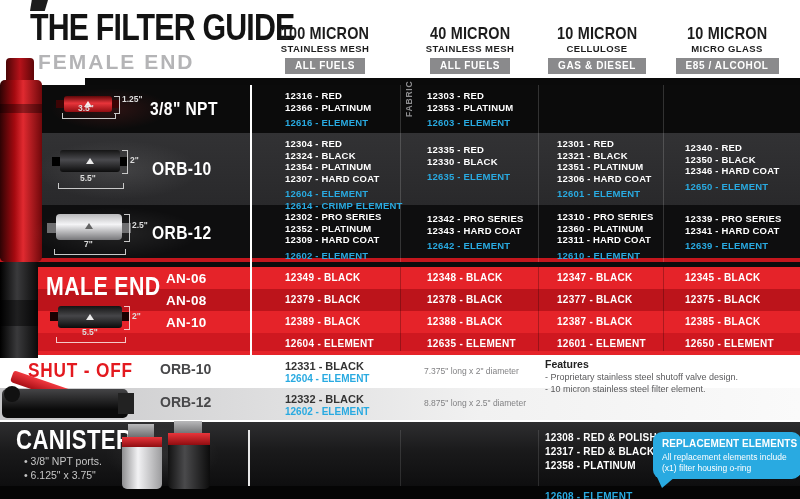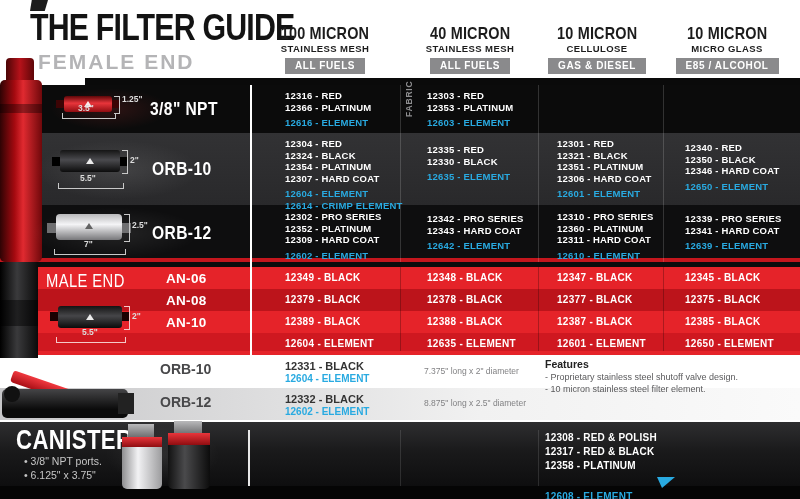--- a/index.html
+++ b/index.html
@@ -22,21 +22,21 @@
   .el{color:#29aae1}
   .rlabel{font-weight:800;color:#fff;font-size:19px;letter-spacing:.5px;white-space:nowrap}
   .dim{font-size:8.5px;font-weight:700;color:#ddd;white-space:nowrap}
   .dl{height:5px;border-bottom:1px solid #c9c9c9;border-left:1px solid #c9c9c9;border-right:1px solid #c9c9c9}
   .dv{width:5px;border-top:1px solid #c9c9c9;border-bottom:1px solid #c9c9c9;border-right:1px solid #c9c9c9}
   .fabric{font-size:8.5px;font-weight:800;color:#8e8e90;letter-spacing:.8px;white-space:nowrap;
           transform:rotate(-90deg);transform-origin:0 0}
   
   .mpart{font-weight:800;font-size:10px;color:#fff;letter-spacing:.3px;white-space:nowrap}
   .anlbl{font-weight:800;font-size:13.5px;color:#fff;letter-spacing:.3px}
-  .mtitle{font-size:18px;font-weight:400;color:#fff;letter-spacing:.5px}
+  .mtitle{font-size:26px;font-weight:700;color:#fff;letter-spacing:.5px}
   
   .sotitle{font-size:21px;font-weight:900;color:#e3191f;letter-spacing:1px}
   .solbl{font-weight:800;font-size:14px;color:#48484a}
   .spart{font-weight:800;font-size:11px;color:#333;white-space:nowrap}
   .sel{font-weight:800;font-size:10px;color:#29aae1;white-space:nowrap}
   .ssize{font-size:8.5px;color:#828284;white-space:nowrap}
   .ftitle{font-weight:800;font-size:10.5px;color:#222}
   .fline{font-size:9px;color:#5a5a5c;line-height:12px;white-space:nowrap}
   
   .ctitle{font-size:27px;font-weight:900;color:#fff;letter-spacing:.5px}
@@ -256,20 +256,21 @@
   <div class="a mpart" style="left:685px;top:294px">12375 - BLACK</div>
   <div class="a mpart" style="left:285px;top:316px">12389 - BLACK</div>
   <div class="a mpart" style="left:427px;top:316px">12388 - BLACK</div>
   <div class="a mpart" style="left:557px;top:316px">12387 - BLACK</div>
   <div class="a mpart" style="left:685px;top:316px">12385 - BLACK</div>
   <div class="a mpart el" style="left:285px;top:338px">12604 - ELEMENT</div>
   <div class="a mpart el" style="left:427px;top:338px">12635 - ELEMENT</div>
   <div class="a mpart el" style="left:557px;top:338px">12601 - ELEMENT</div>
   <div class="a mpart el" style="left:685px;top:338px">12650 - ELEMENT</div>
 
+  <div class="a sotitle" style="left:28px;top:358px"><span class="cond">SHUT - OFF</span></div>
   <div class="a solbl" style="left:160px;top:361px">ORB-10</div>
   <div class="a solbl" style="left:160px;top:394px">ORB-12</div>
 
   <div class="a" style="left:12px;top:370px;width:112px;height:12px;border-radius:3px;background:linear-gradient(180deg,#f0393f,#a90f16);transform:rotate(19deg);transform-origin:0 50%"></div>
   <div class="a" style="left:2px;top:389px;width:126px;height:29px;border-radius:5px;background:linear-gradient(180deg,#454547,#0b0b0b 70%)"></div>
   <div class="a" style="left:118px;top:393px;width:16px;height:21px;background:#222"></div>
   <div class="a" style="left:4px;top:386px;width:16px;height:16px;border-radius:50%;background:#111"></div>
 
   <div class="a spart" style="left:285px;top:360px">12331 - BLACK</div>
   <div class="a sel" style="left:285px;top:373px">12604 - ELEMENT</div>
@@ -296,15 +297,19 @@
 
   <div class="a" style="left:545px;top:431px">
     <div class="part" style="font-size:10px;line-height:14px">12308 - RED &amp; POLISH</div>
     <div class="part" style="font-size:10px;line-height:14px">12317 - RED &amp; BLACK</div>
     <div class="part" style="font-size:10px;line-height:14px">12358 - PLATINUM</div>
     <div class="els" style="margin-top:18px">
         <div class="part el" style="font-size:10px">12608 - ELEMENT</div>
       </div>
   </div>
 
+  <div class="a callout" style="left:653px;top:432px">
+    <div class="ct">REPLACEMENT ELEMENTS</div>
+    <div class="cb">All replacement elements include (x1) filter housing o-ring</div>
+  </div>
   <div class="a" style="left:657px;top:477px;width:0;height:0;border-left:5px solid transparent;border-right:13px solid transparent;border-top:11px solid #29aae1"></div>
 
 </div>
 
 </body></html>

